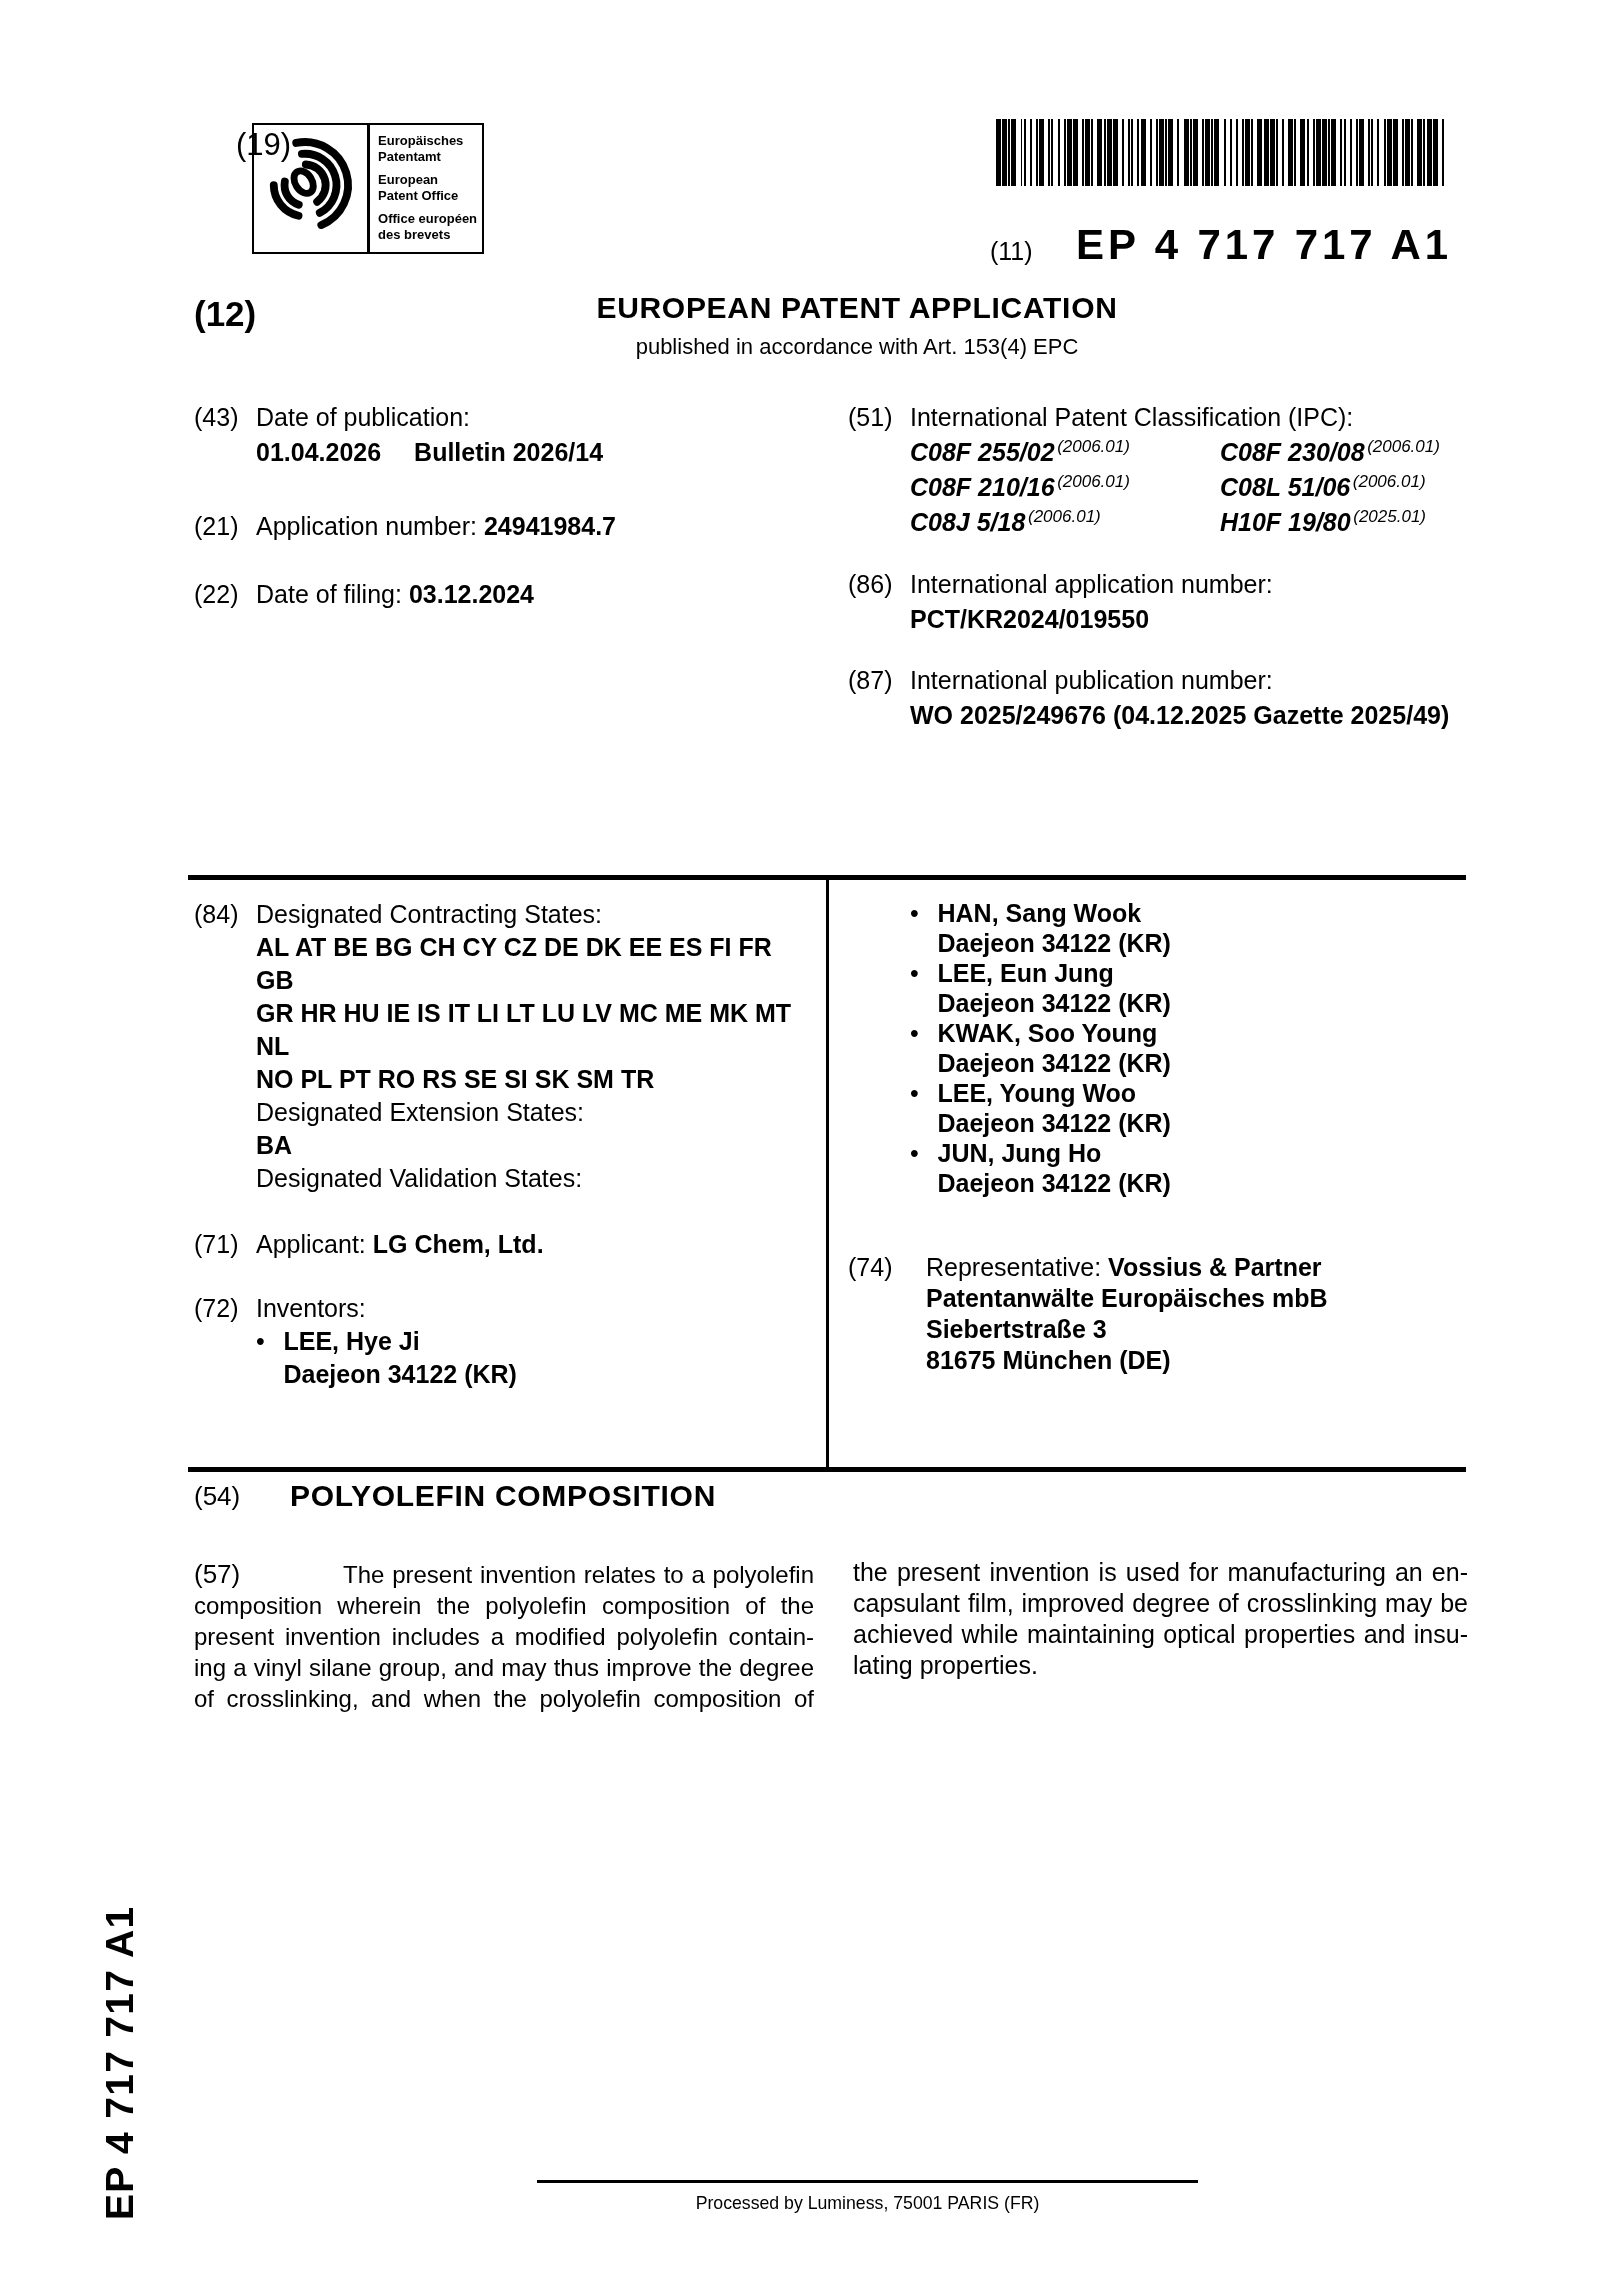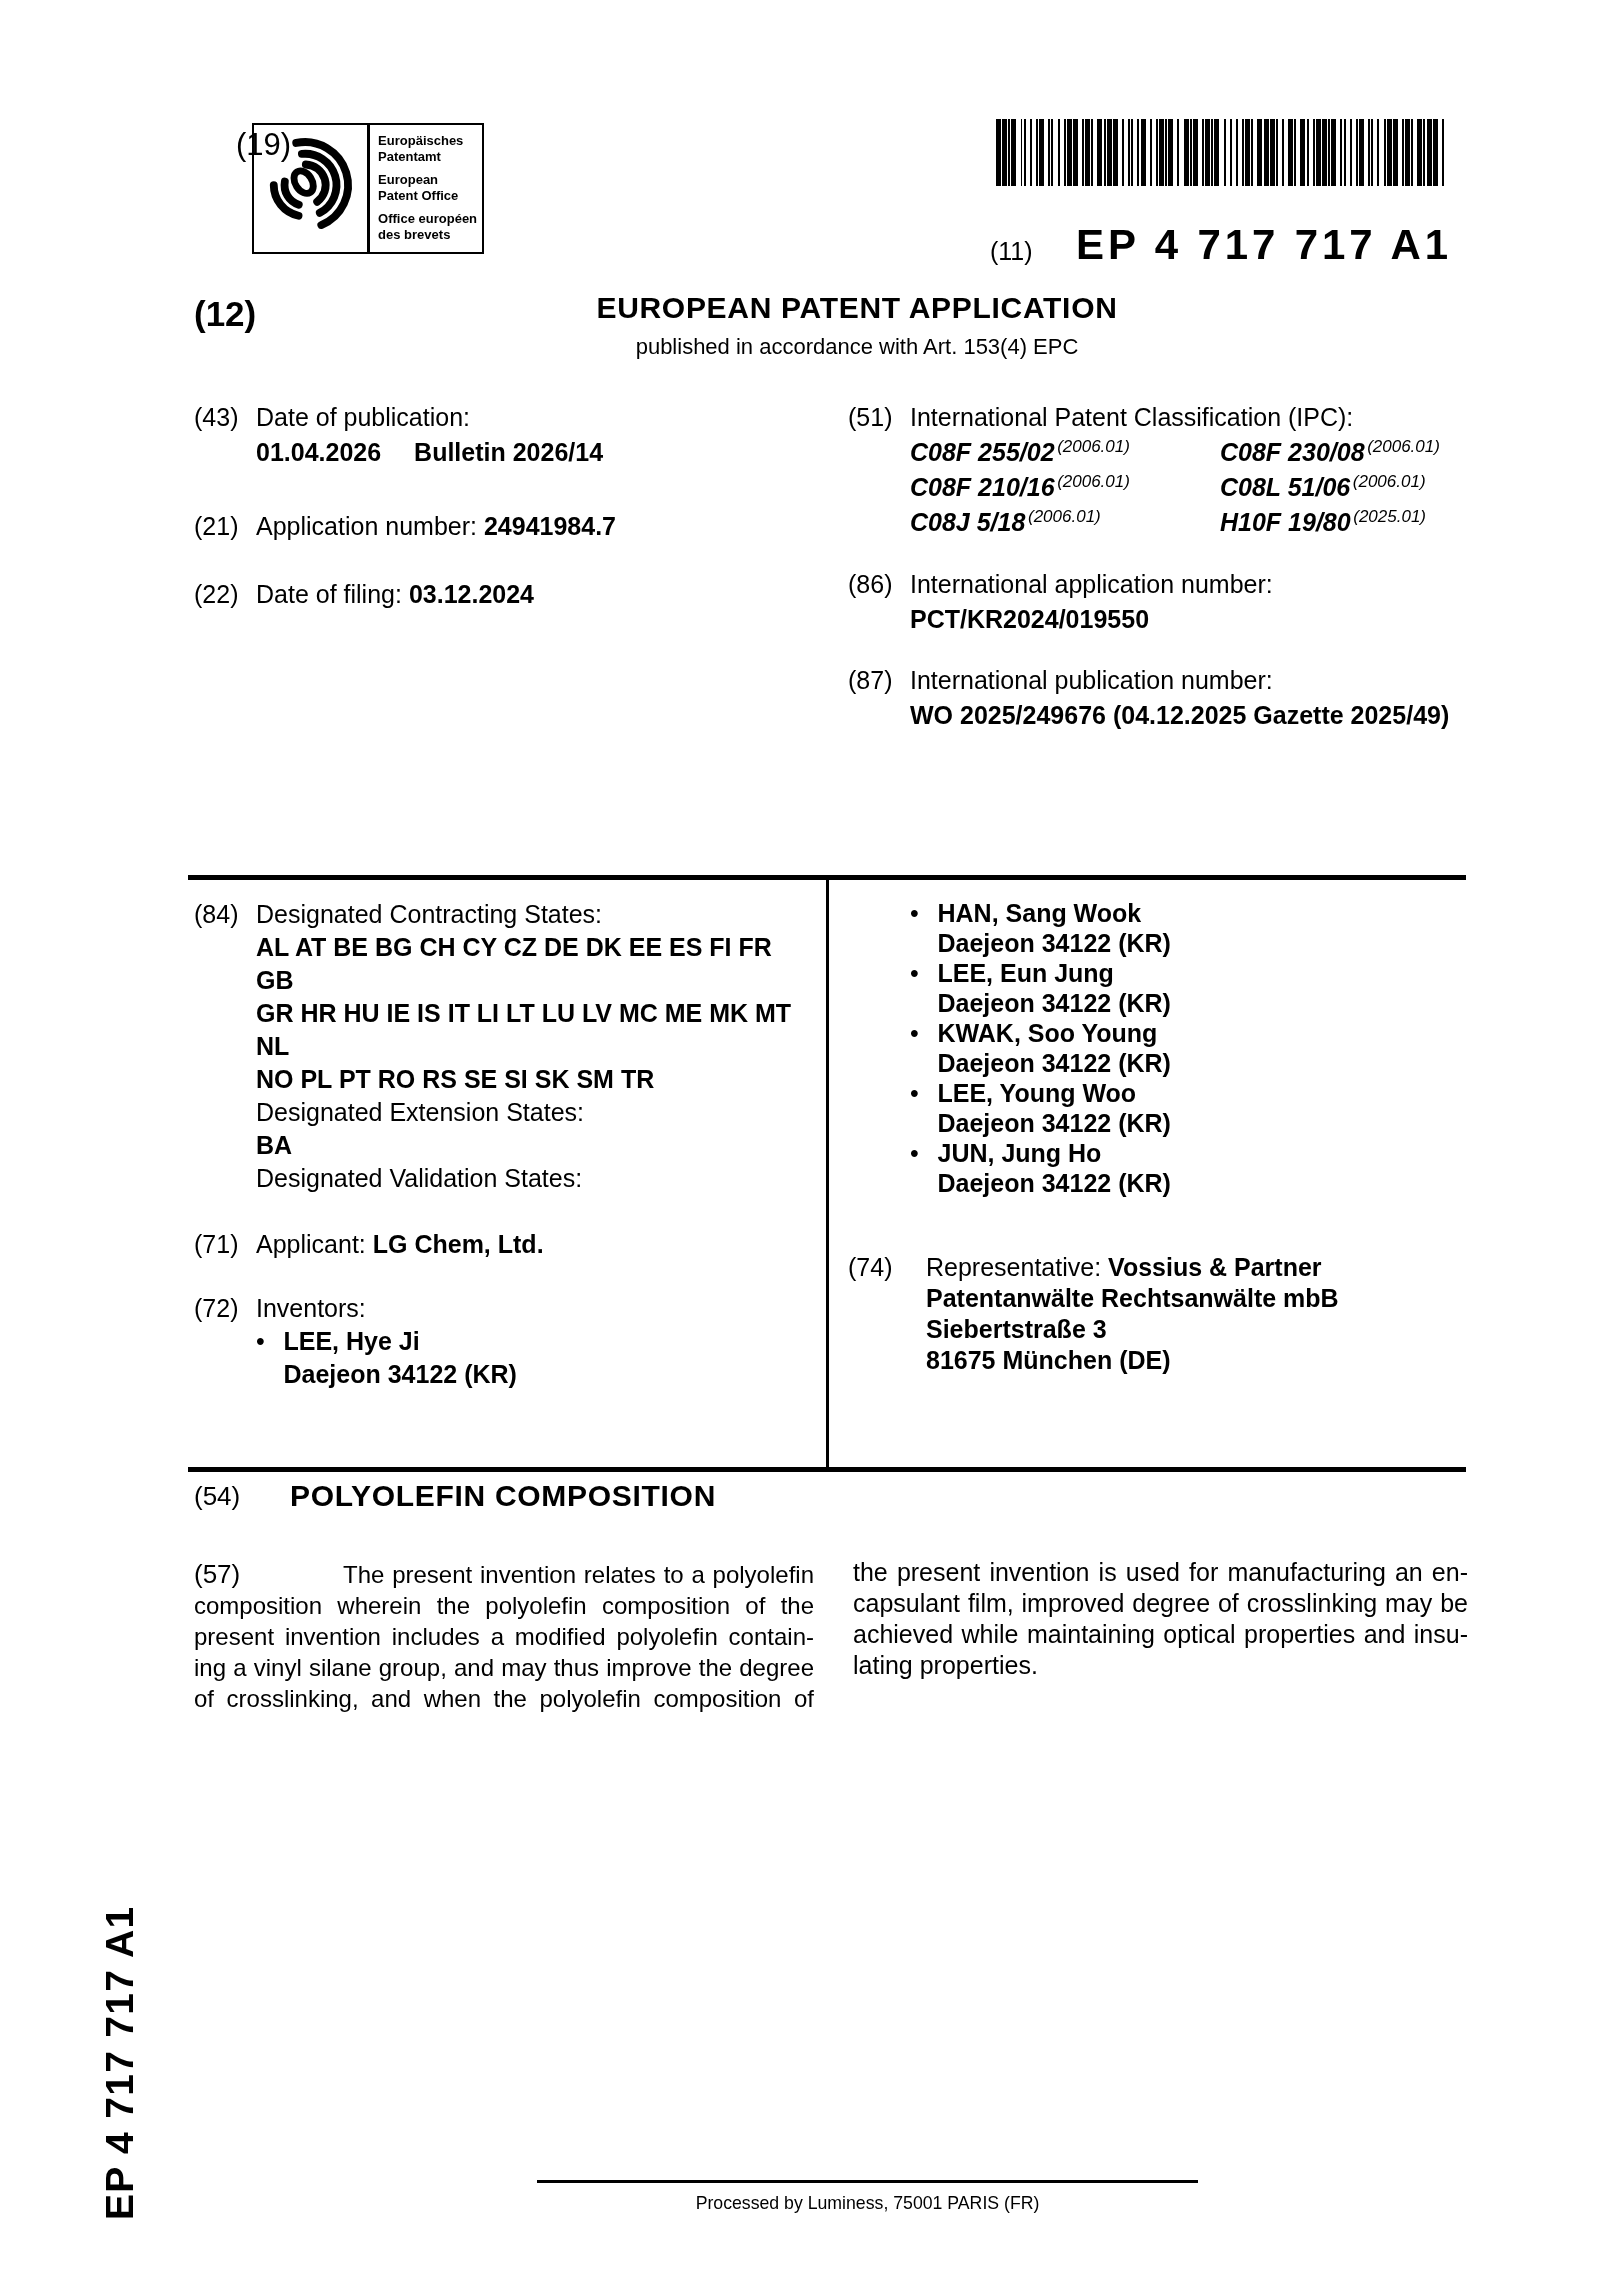--- a/index.html
+++ b/index.html
@@ -336,21 +336,21 @@
         <div class="b indent">Daejeon 34122 (KR)</div>
       </div>
     </div>
     <div class="row rep">
       <div class="rnum">(74)</div>
       <div class="rbody">
         <div>
           <span>Representative:</span>
           <span class="b">Vossius &amp; Partner</span>
         </div>
-        <div class="b">Patentanwälte Rechtsanwälte mbB</div>
+        <div class="b">Patentanwälte Europäisches mbB</div>
         <div class="b">Siebertstraße 3</div>
         <div class="b">81675 München (DE)</div>
       </div>
     </div>
   </div>
 
   <div class="abs f54">(54)</div>
   <div class="abs title54">POLYOLEFIN COMPOSITION</div>
 
   <div class="abs f57">(57)</div>

